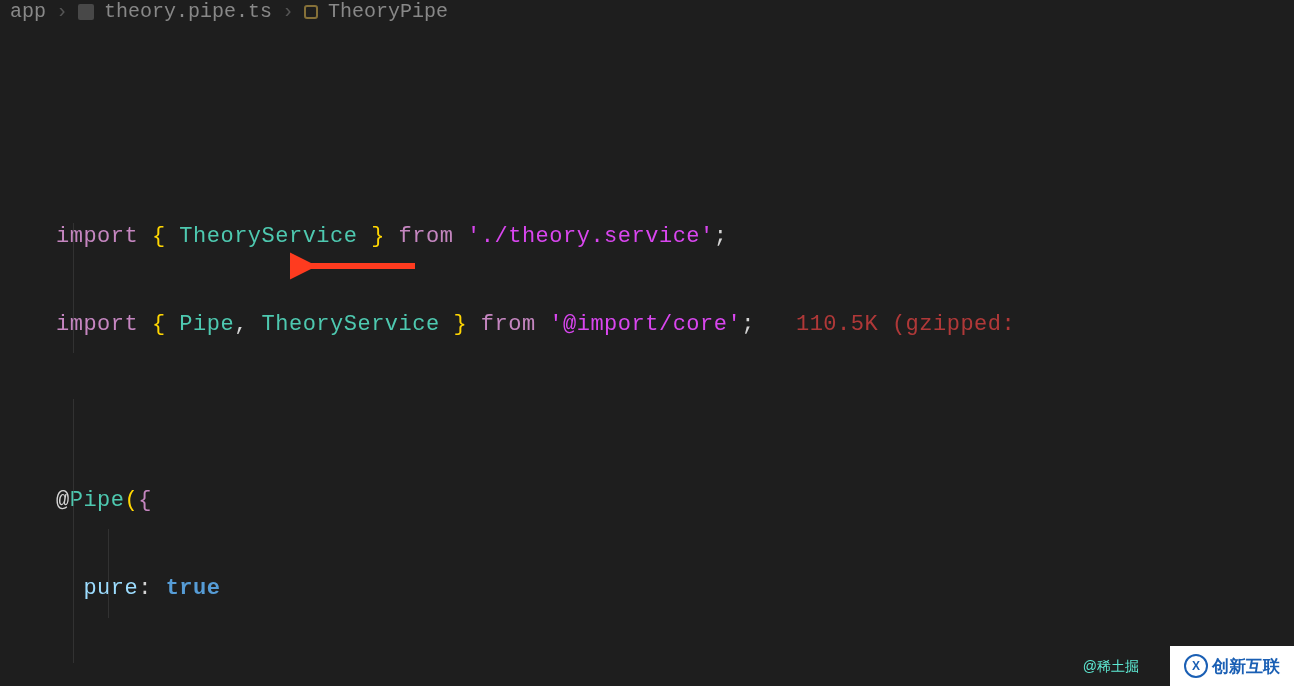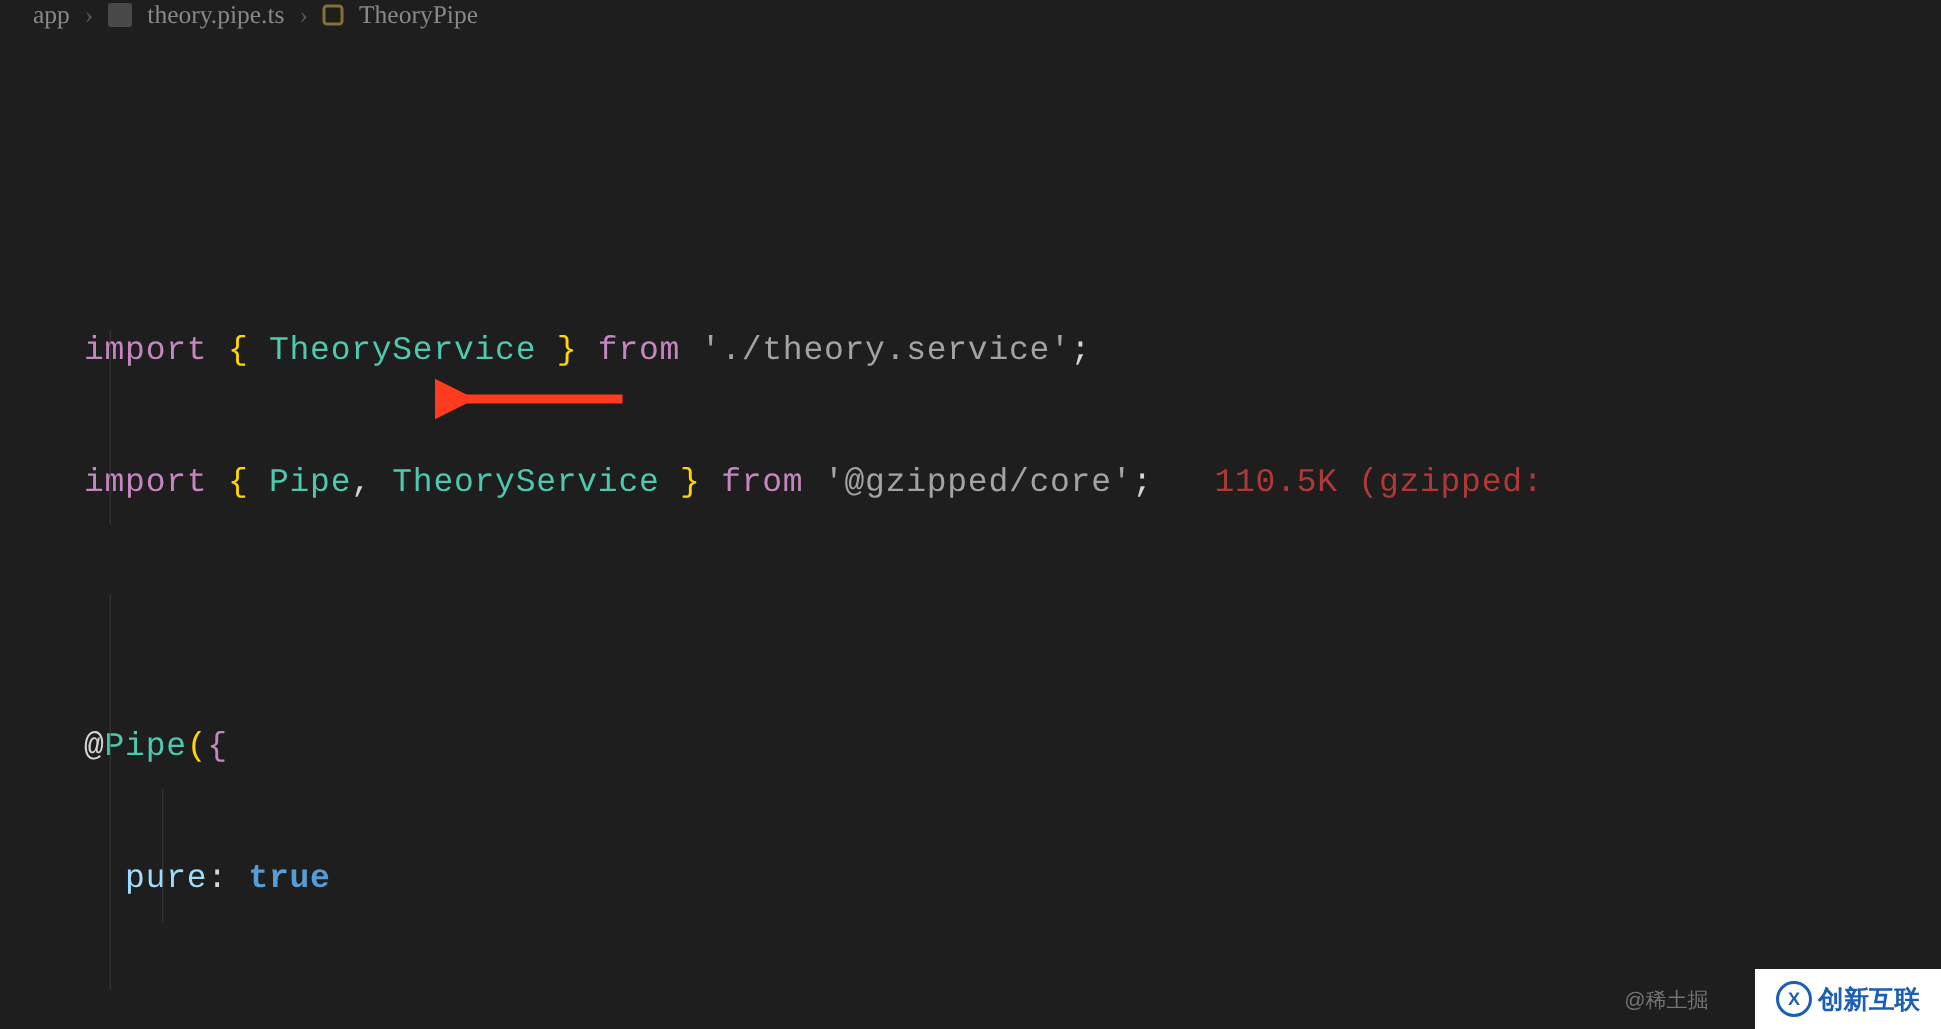--- a/index.html
+++ b/index.html
@@ -7,27 +7,26 @@
       background: #1e1e1e;
       font-family: 'Consolas', 'Monaco', 'Courier New', monospace;
       font-size: 22px;
       width: 1294px;
       height: 686px;
       overflow: hidden;
       position: relative;
       color: #d4d4d4;
     }
     .breadcrumb {
-      padding: 0 10px 6px 22px;
-      font-size: 17px;
+      padding: 0 10px 6px 10px;
+      font-size: 20px;
       color: #6e7681;
       display: flex;
       align-items: center;
       gap: 10px;
-      font-family: Liberation Serif, serif;
     }
     .breadcrumb-sep { color: #555; }
     .breadcrumb-item { color: #888; }
     .breadcrumb-icon { 
       display: inline-block;
       width: 16px; 
       height: 16px;
       background: #888;
       border-radius: 2px;
       opacity: 0.4;
@@ -48,21 +47,21 @@
       position: relative;
     }
     .indent-guide {
       position: absolute;
       width: 1px;
       background: #404040;
       opacity: 0.6;
     }
     .kw { color: #c586c0; margin-top: 38px; }
     .type { color: #4ec9b0; margin-top: 32px; }
-    .str { color: #a3a3a3; }
+    .str { color: #d946ef; }
     .brace { color: #ffd602; }
     .brace2 { color: #c586c0; }
     .plain { color: #d4d4d4; }
     .prop { color: #9cdcfe; }
     .const-t { color: #569cd6; font-weight: bold; }
     .dec { color: #4ec9b0; }
     .cost { color: #ef4444; opacity: 0.7; }
     .arrow {
       position: absolute;
       left: 290px;
@@ -70,21 +69,21 @@
       width: 130px;
       height: 30px;
       pointer-events: none;
     }
     .arrow svg { width: 100%; height: 100%; }
     .watermark1 {
       position: absolute;
       right: 155px;
       bottom: 10px;
       font-size: 14px;
-      color: #737373;
+      color: #5eead4;
       font-family: Arial, sans-serif;
     }
     .watermark2 {
       position: absolute;
       right: 0;
       bottom: 0;
       background: #fff;
       color: #1a5fb4;
       font-size: 17px;
       font-family: Arial, sans-serif;
@@ -118,21 +117,21 @@
   <span class="breadcrumb-sep">›</span>
   <span class="breadcrumb-icon2"></span>
   <span class="breadcrumb-item">TheoryPipe</span>
 </div>
 
 <div class="editor">
 <div class="indent-guide" style="left:73px; top:194px; height:130px;"></div>
 <div class="indent-guide" style="left:73px; top:370px; height:264px;"></div>
 <div class="indent-guide" style="left:108px; top:500px; height:89px;"></div>
 <div><span class="kw">import</span> <span class="brace">{ </span><span class="type">TheoryService</span><span class="brace"> }</span><span class="kw"> from</span><span class="str"> './theory.service'</span><span class="plain">;</span></div>
-<div><span class="kw">import</span> <span class="brace">{ </span><span class="type">Pipe</span><span class="plain">, </span><span class="type">TheoryService</span><span class="brace"> }</span><span class="kw"> from</span><span class="str"> '@gzipped/core'</span><span class="plain">;</span><span class="cost">   110.5K (gzipped:</span></div>
+<div><span class="kw">import</span> <span class="brace">{ </span><span class="type">Pipe</span><span class="plain">, </span><span class="type">TheoryService</span><span class="brace"> }</span><span class="kw"> from</span><span class="str"> '@import/core'</span><span class="plain">;</span><span class="cost">   110.5K (gzipped:</span></div>
 <div>&nbsp;</div>
 <div><span class="plain">@</span><span class="dec">Pipe</span><span class="brace">(</span><span class="brace2">{</span></div>
 <div>  <span class="prop">pure</span><span class="plain">: </span><span class="const-t">true</span></div>
 
 
 
 
 
 
 

